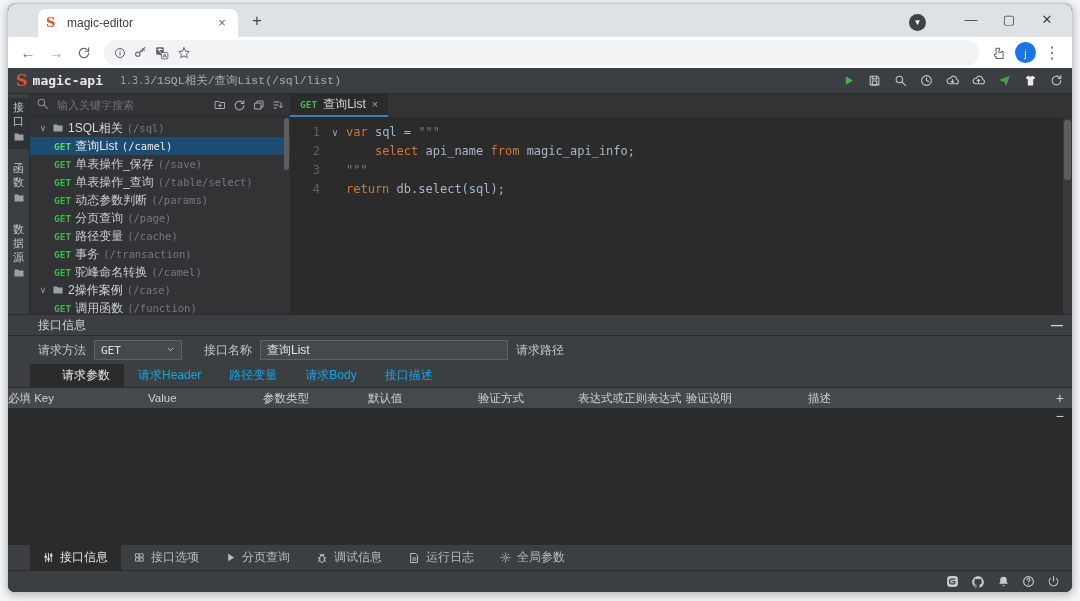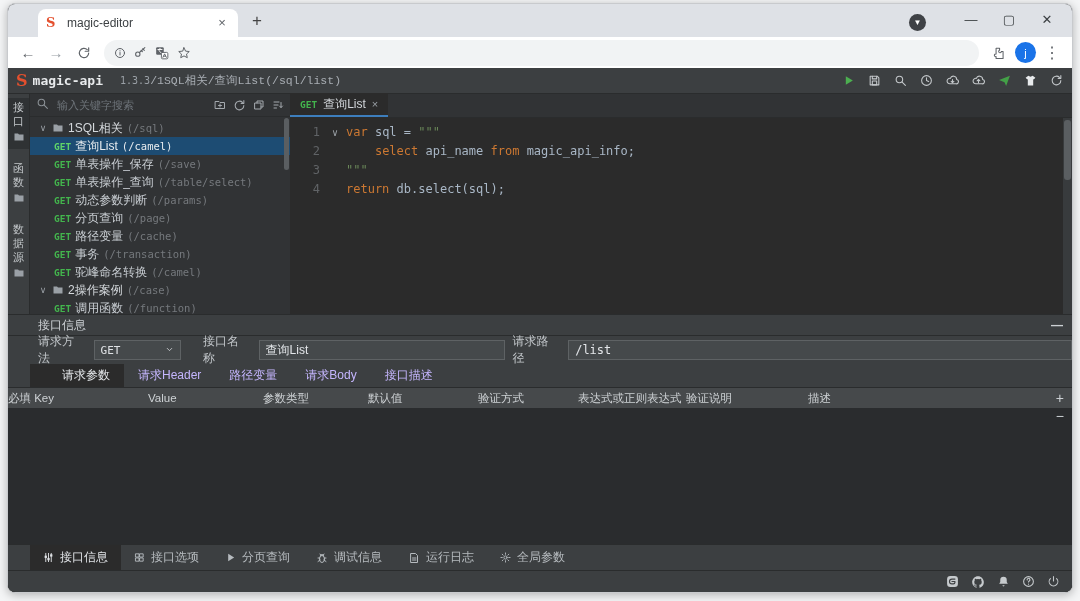--- a/index.html
+++ b/index.html
@@ -99,21 +99,21 @@
   .flabel { color:#c2c6ca; font-size:12px; }
   .select { width:88px; height:20px; background:#45494b; border:1px solid #5e6264; color:#dfe2e5;
     font-size:11px; display:flex; align-items:center; padding:0 6px; justify-content:space-between; cursor:pointer;
     font-family:"DejaVu Sans Mono",monospace;}
   .tinput { height:20px; background:#45494b; border:1px solid #5e6264; color:#e3e6e9; font-size:12px;
     padding:0 6px; outline:none; }
   .in-name { width:248px; }
   .in-path { width:508px; font-family:"DejaVu Sans Mono",monospace;}
   .ptabs { height:24px; background:#3c3f41; display:flex; align-items:stretch; padding-left:22px; flex:none;
     border-bottom:1px solid #2a2c2d;}
-  .ptab { padding:0 14px; display:flex; align-items:center; color:#c4b5fd; font-size:12px; cursor:pointer;}
+  .ptab { padding:0 14px; display:flex; align-items:center; color:#0ea5e9; font-size:12px; cursor:pointer;}
   .ptab.active { background:#2b2b2b; color:#e3e6e9;padding-left:32px; }
   .thead { height:20px; background:#46494b; display:flex; align-items:center; flex:none;
     color:#ced2d5; font-size:11.5px; position:relative;}
   .thcell { flex:none; overflow:hidden; white-space:nowrap;}
   .thead .plus { position:absolute; right:8px; color:#ccd0d4; font-size:14px; cursor:pointer;}
   .tbody { flex:1; background:#2a2c2e; position:relative; min-height:0;}
   .tbody .minus { position:absolute; right:8px; top:0px; color:#ccd0d4; font-size:14px; cursor:pointer;}
 
   .btabs { height:26px; background:#3c3f41; border-top:1px solid #2a2c2d; display:flex; align-items:stretch;
     padding-left:22px; flex:none;}
@@ -428,21 +428,20 @@
         <span class="flabel">请求方法</span>
         <span class="select">
           <span>GET</span>
           <span id="sel-chev"><svg viewBox="0 0 24 24" width="9" height="9" fill="none" stroke="currentColor" stroke-width="2" stroke-linecap="round" stroke-linejoin="round">
                 <path d="M6 9l6 6 6-6"></path>
               </svg></span>
         </span>
         <span class="flabel" style="margin-left:14px">接口名称</span>
         <input class="tinput in-name" value="查询List" style="">
         <span class="flabel" style="">请求路径</span>
-        <input class="tinput in-path" value="/list" style="">
       </div>
 
       <div class="ptabs" id="ptabs">
           <div class="ptab active">请求参数</div>
           <div class="ptab">请求Header</div>
           <div class="ptab">路径变量</div>
           <div class="ptab">请求Body</div>
           <div class="ptab">接口描述</div>
         </div>
 

